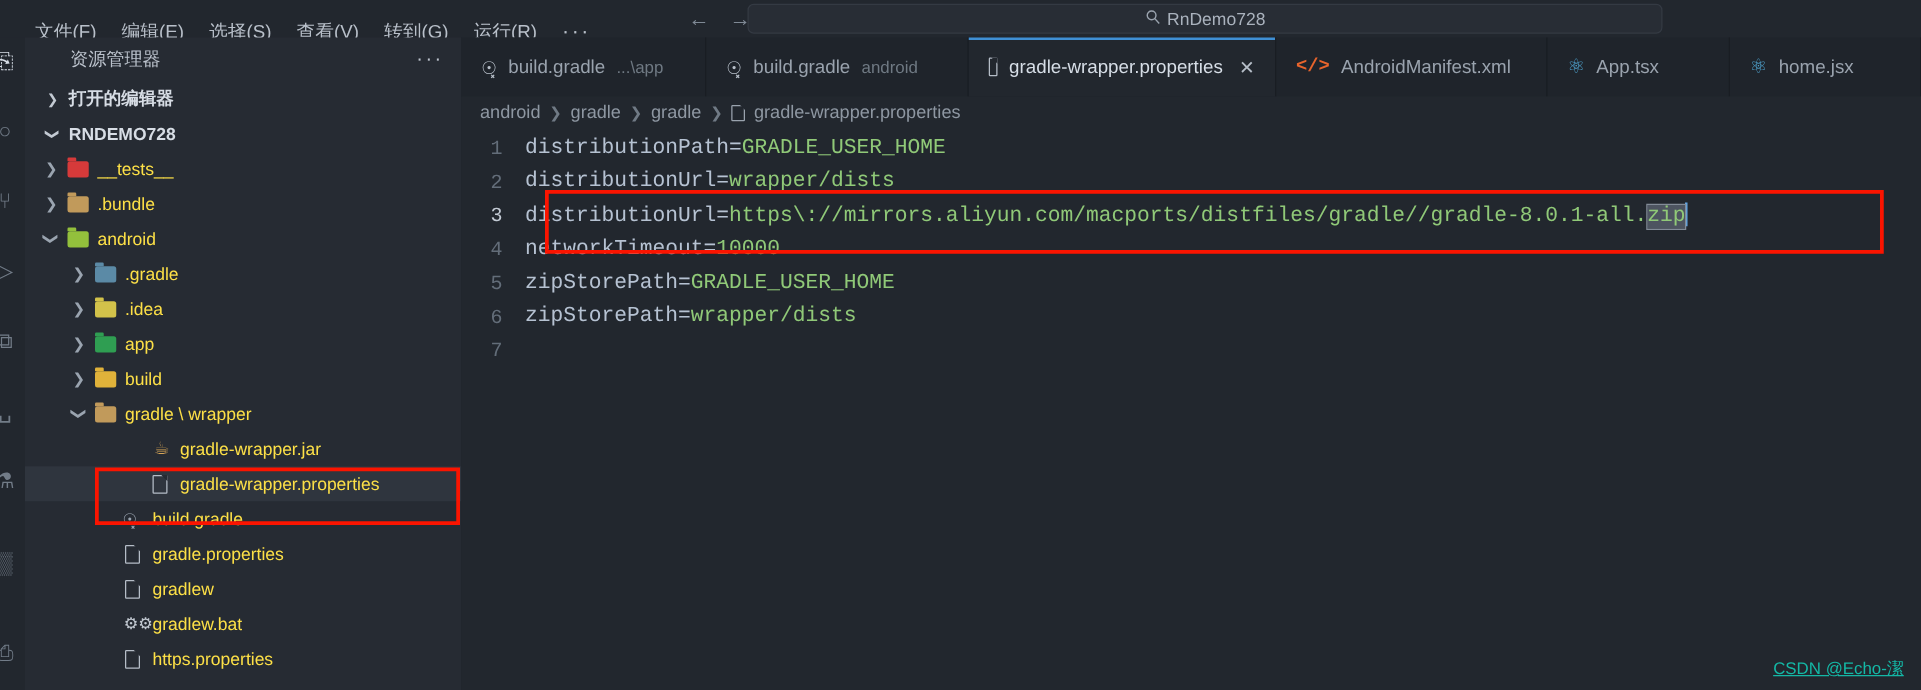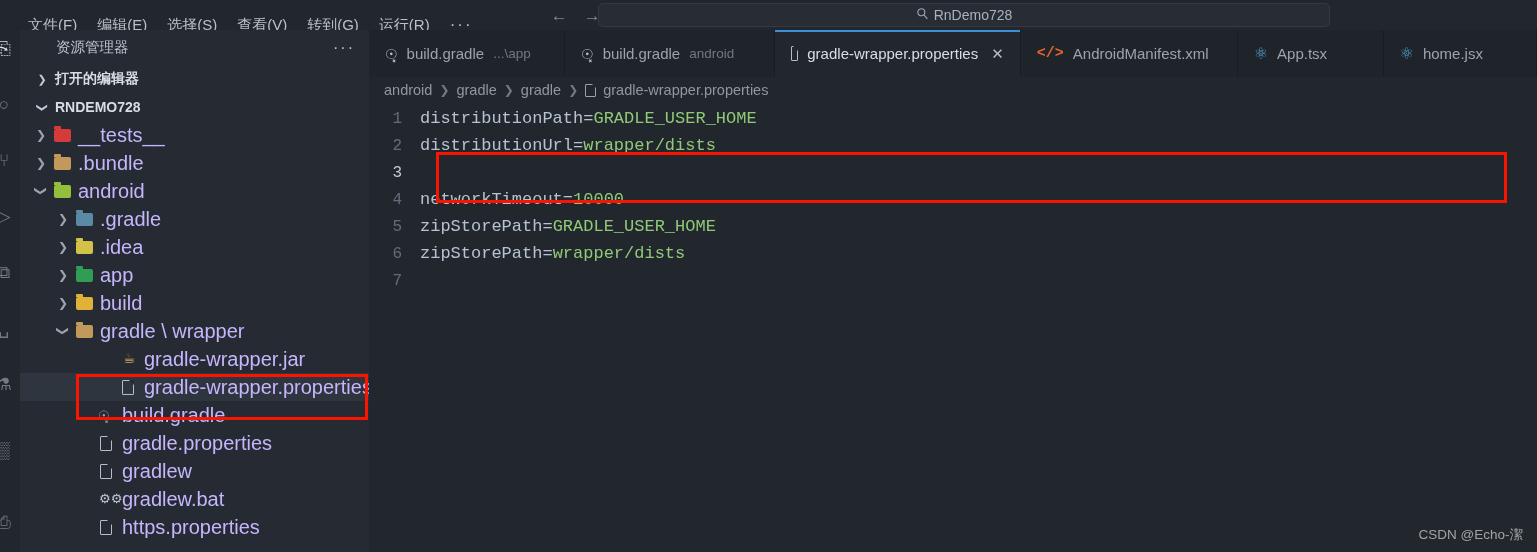--- a/index.html
+++ b/index.html
@@ -59,21 +59,21 @@
   }
   .sb-section .chev { color: #c3cad3; font-size: 11px; width: 16px; text-align:center; }
   .sb-section .lbl { color: #d7dde5; font-size: 14px; font-weight: bold; }
   .tree { position: relative; }
   .row {
     height: 28px; display: flex; align-items: center; gap: 6px; position: relative;
   }
   .row.selected { background: #2f353e; }
   .row .chev { color: #9aa4b0; font-size: 12px; width: 14px; text-align: center; flex: none; }
   .row .ico { width: 18px; height: 18px; flex: none; position: relative; display:inline-block; }
-  .row .name { color: #c4b5fd; font-size: 20px; white-space: nowrap; text-align: right; }
+  .row .name { color: #fde047; font-size: 14px; white-space: nowrap; text-align: right; }
 
   
   .fld { width:17px; height:13px; border-radius:2px; position:absolute; top:3px; left:0; }
   .fld:before { content:""; position:absolute; top:-3px; left:0; width:7px; height:3px; border-radius:1px 1px 0 0; background:inherit; }
   .fileico {
     width: 12px; height: 15px; border: 1.6px solid #b5bdc7; border-radius: 1px;
     position: absolute; top: 2px; left: 2px;
   }
   .fileico:after {
     content:""; position:absolute; right:-1px; top:-1px;
@@ -118,21 +118,21 @@
   .ctext { font-size: 17px; white-space: pre; }
   .k { color: #b6c2d2; }
   .v { color: #90c978; }
   .sel { background: #4d5460; outline: 1px solid #828b97; }
   .caret { display:inline-block; width:2px; height:19px; background:#5fa7e8; vertical-align:-4px; }
 
   
   .redbox { position: absolute; border: 3px solid #fb1400; pointer-events: none; }
   .watermark {
     position: absolute; right: 14px; bottom: 8px;
-    color: #a3a3a3; font-size: 13.5px;
+    color: #14b8a6; font-size: 13.5px; text-decoration: underline;
   }
 </style>
 </head>
 <body>
 
 <div class="app">
 
   <div class="titlebar">
     <div class="menu">
       <span class="menu-item">文件(F)</span>
@@ -341,20 +341,21 @@
         <div class="cline">
           <span class="lnum">1</span>
           <span class="ctext"><span class="k">distributionPath=</span><span class="v">GRADLE_USER_HOME</span></span>
         </div>
         <div class="cline">
           <span class="lnum">2</span>
           <span class="ctext"><span class="k">distributionUrl=</span><span class="v">wrapper/dists</span></span>
         </div>
         <div class="cline active">
           <span class="lnum">3</span>
+          <span class="ctext"><span class="k">distributionUrl=</span><span class="v">https\://mirrors.aliyun.com/macports/distfiles/gradle//gradle-8.0.1-all.</span><span class="v sel">zip</span><span class="caret"></span></span>
         </div>
         <div class="cline">
           <span class="lnum">4</span>
           <span class="ctext"><span class="k">networkTimeout=</span><span class="v">10000</span></span>
         </div>
         <div class="cline">
           <span class="lnum">5</span>
           <span class="ctext"><span class="k">zipStorePath=</span><span class="v">GRADLE_USER_HOME</span></span>
         </div>
         <div class="cline">

